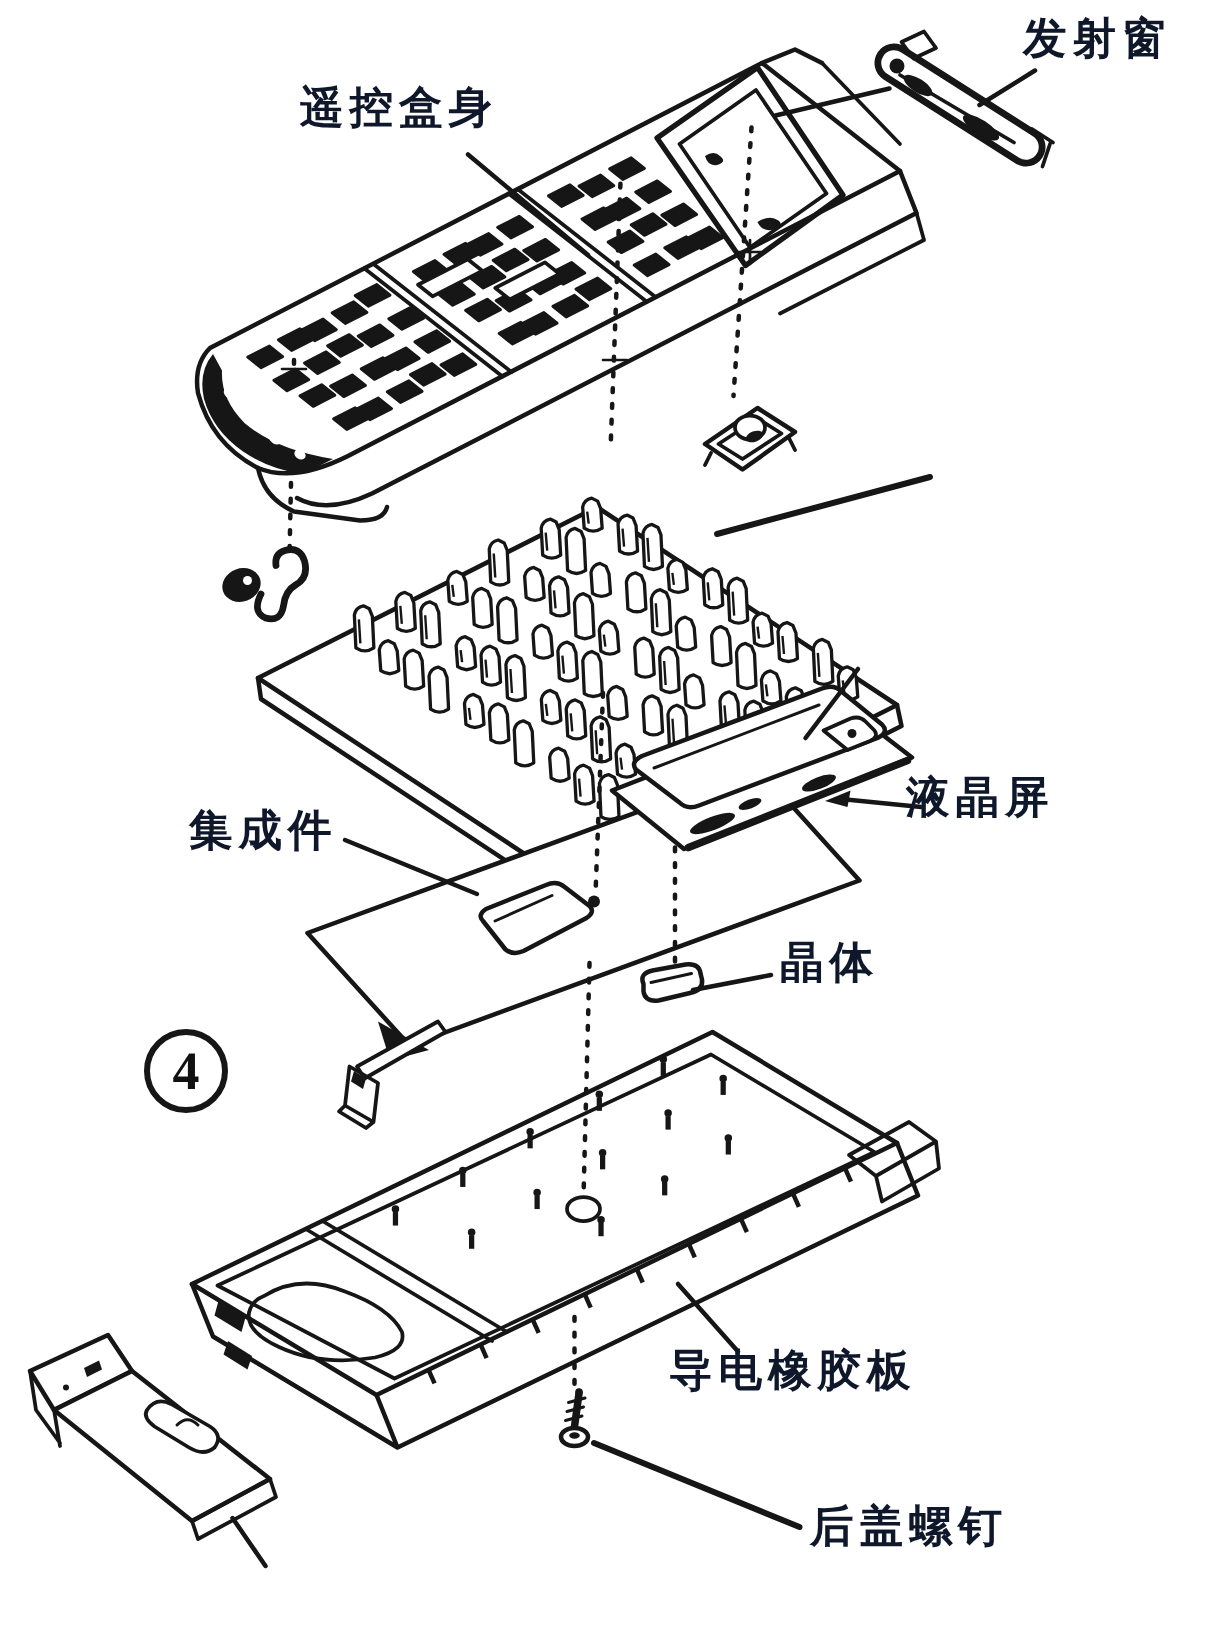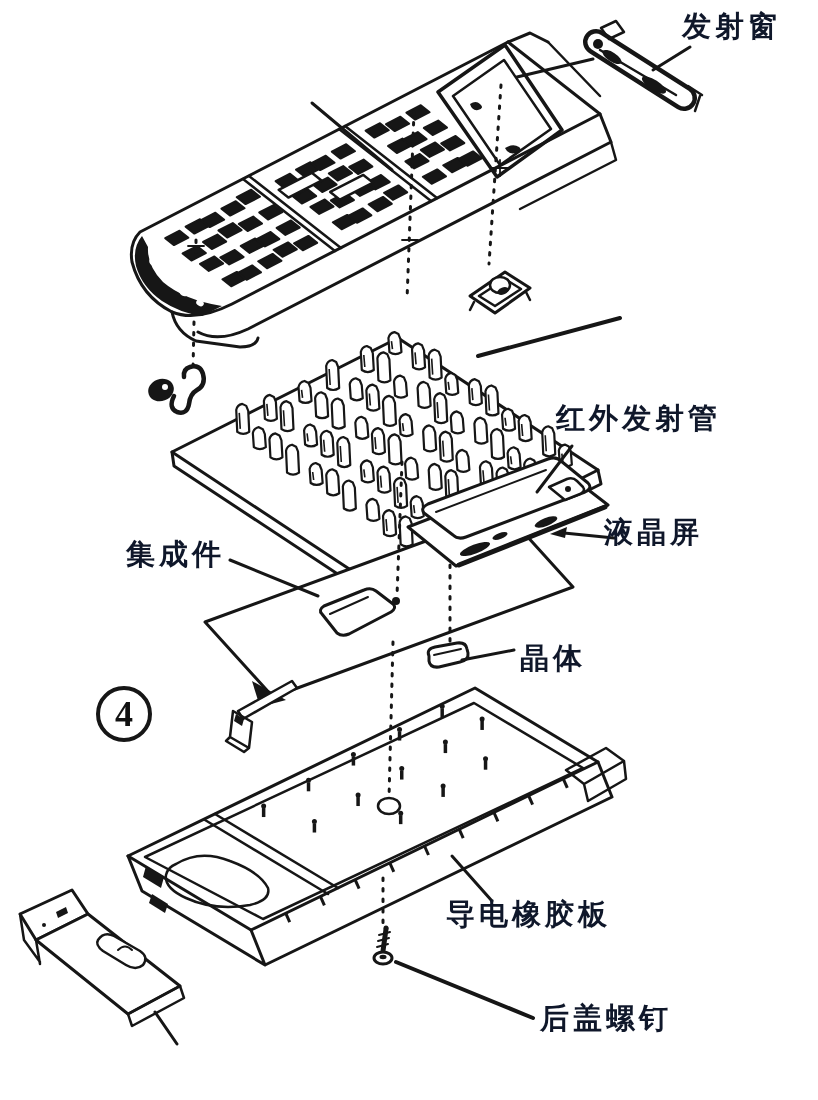--- a/index.html
+++ b/index.html
@@ -357,24 +357,24 @@
     <path class="ln" d="M564,533 L614,538"></path>
     <path class="ln" d="M230,560 L318,596"></path>
     <path class="ln" d="M462,660 L514,650"></path>
     <path class="ln" d="M452,856 L492,901"></path>
     <path class="ln" style="stroke-width:4" d="M396,962 L533,1018"></path>
     <path class="ln" d="M155,1012 L177,1044"></path>
   </g>
 </svg>
 
 <div class="lbl" style="left:682px;top:12px">发射窗</div>
-<div class="lbl" style="left:556px;top:404px">红外发射管</div>
+<div class="lbl" style="left:200px;top:58px">遥控盒身</div>
 <div class="lbl" style="left:604px;top:518px">液晶屏</div>
 <div class="lbl" style="left:126px;top:540px">集成件</div>
-<div class="lbl" style="left:520px;top:644px">晶体</div>
+<div class="lbl" style="left:520px;top:628px">晶体</div>
 <div class="lbl" style="left:446px;top:900px">导电橡胶板</div>
 <div class="lbl" style="left:540px;top:1004px">后盖螺钉</div>
 
 <div class="fig-circle">
   <span>4</span>
 </div>
 
 </div>
 
 </body></html>

